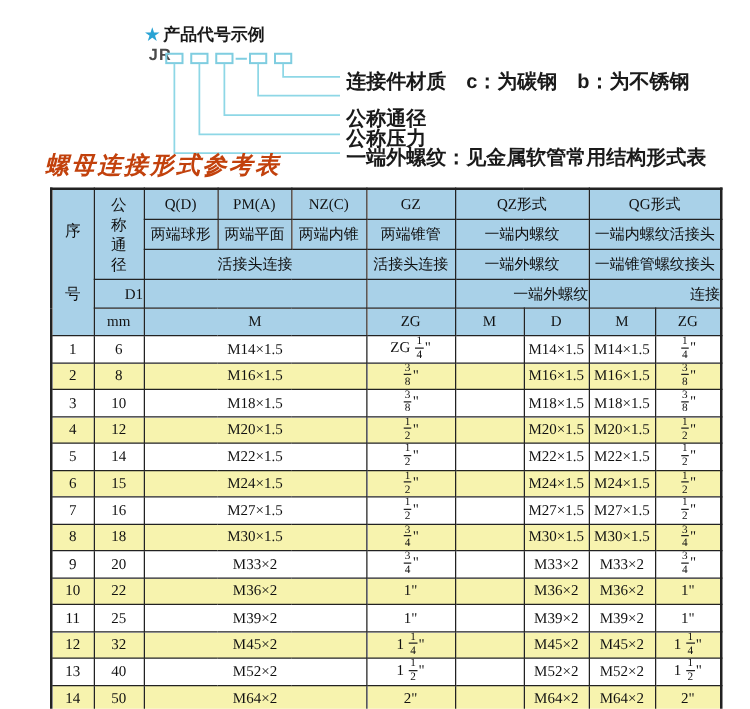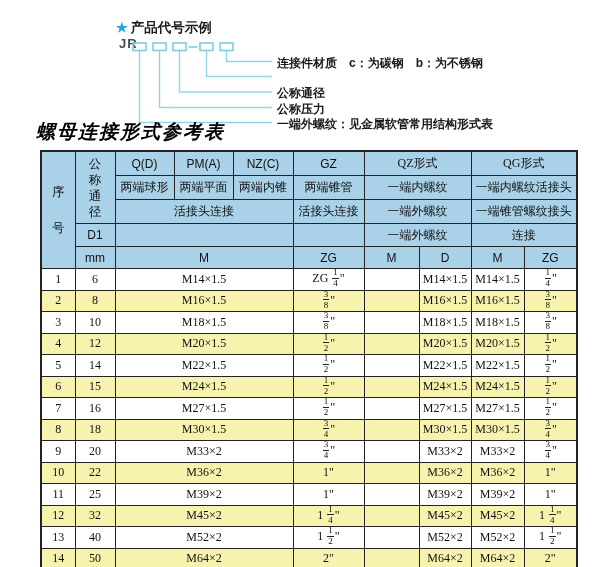--- a/index.html
+++ b/index.html
@@ -8,49 +8,49 @@
     font-family:"Liberation Sans",sans-serif;color:#1a1a1a;
   }
   .page{position:relative;width:600px;height:567px;overflow:hidden;background:#fff;}
 
   
   .diagram{position:absolute;left:0;top:0;width:600px;height:148px;text-decoration:underline;}
   .diagram-title{position:absolute;left:116px;top:19px;font-size:13.5px;font-weight:bold;color:#1a1a1a;white-space:nowrap;}
   .star{color:#29a3d4;margin-right:3px;font-size:13px;}
   .jr-prefix{position:absolute;left:119px;top:36px;font-size:13px;font-weight:bold;color:#4a4a4a;letter-spacing:1px;}
   svg.diagram-art{position:absolute;left:0;top:0;}
-  .dlabel{position:absolute;left:277px;font-size:12px;font-weight:bold;color:#1a1a1a;white-space:nowrap;}
+  .dlabel{position:absolute;left:277px;font-size:16px;font-weight:bold;color:#1a1a1a;white-space:nowrap;}
 
   
   .table-title{
     position:absolute;left:36px;top:119px;margin:0;
     font-family:"Liberation Serif",serif;font-style:italic;font-weight:bold;
-    font-size:19px;letter-spacing:2px;color:#000000;
+    font-size:19px;letter-spacing:2px;color:#c2410c;
   }
 
   
   table.ref{
     position:absolute;left:40px;top:150px;width:536px;
     border-collapse:collapse;table-layout:fixed;
     border:2px solid #222;
     font-family:"Liberation Serif",serif;
   }
   .ref th,.ref td{
     border:1px solid #222;text-align:center;vertical-align:middle;
     padding:0;font-weight:normal;color:#111;overflow:hidden;
   }
   .ref thead th{background:#a9d1e8;font-size:12px;}
   .hr1 th{height:23px;}
   .hr2 th{height:23px;}
   .hr3 th{height:23px;}
-  .hr4 th{height:22px;}
+  .hr4 th{height:22px;text-align:right;}
   .hr5 th{height:21px;}
-  .lat{font-family:Liberation Sans, sans-serif;font-size:12.5px;margin-top:39px;}
+  .lat{font-family:Liberation Serif, serif;font-size:12.5px;margin-top:39px;}
   .vtext{display:inline-block;width:14px;word-break:break-all;line-height:16px;font-size:12.5px;}
-  .seq-v{line-height:36px;}
+  .seq-v{line-height:50px;}
   .ref tbody td{height:20.5px;font-size:12px;background:#ffffff;}
   .ref tbody tr.alt td{background:#f7f3ae;}
 
   
   .frac{display:inline-flex;flex-direction:column;align-items:center;vertical-align:middle;line-height:1.05;font-size:9px;margin:0 1px;position:relative;top:-1px;}
   .frac .fn{border-bottom:1px solid #222;padding:0 1px 0px;}
   .frac .fd{padding-top:0.5px;}
 </style>
 </head>
 <body>

